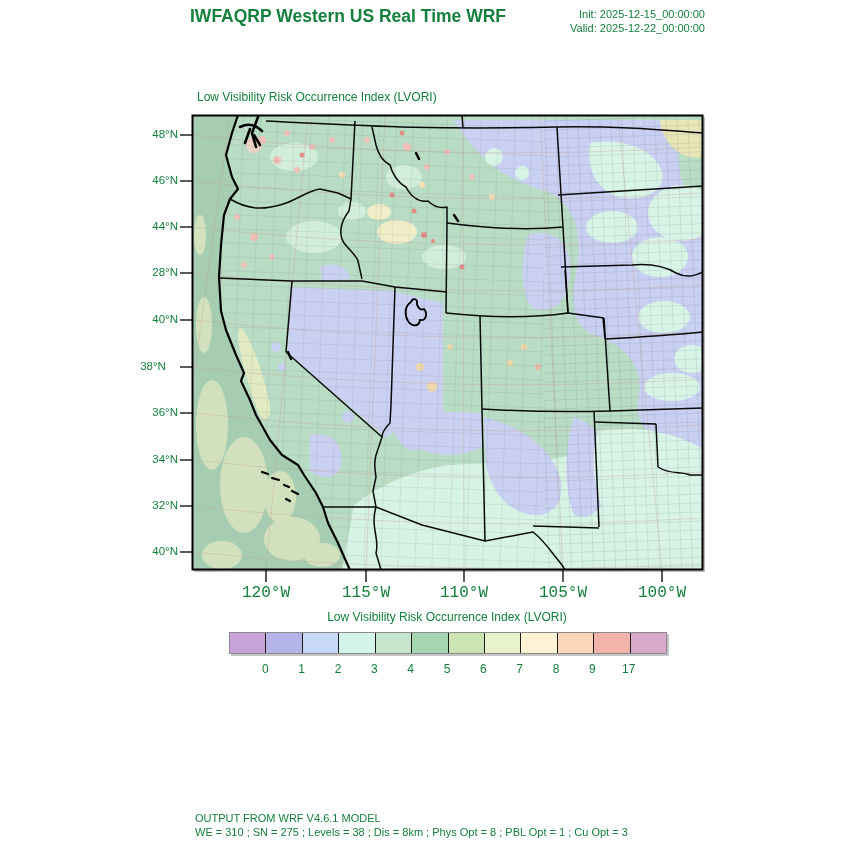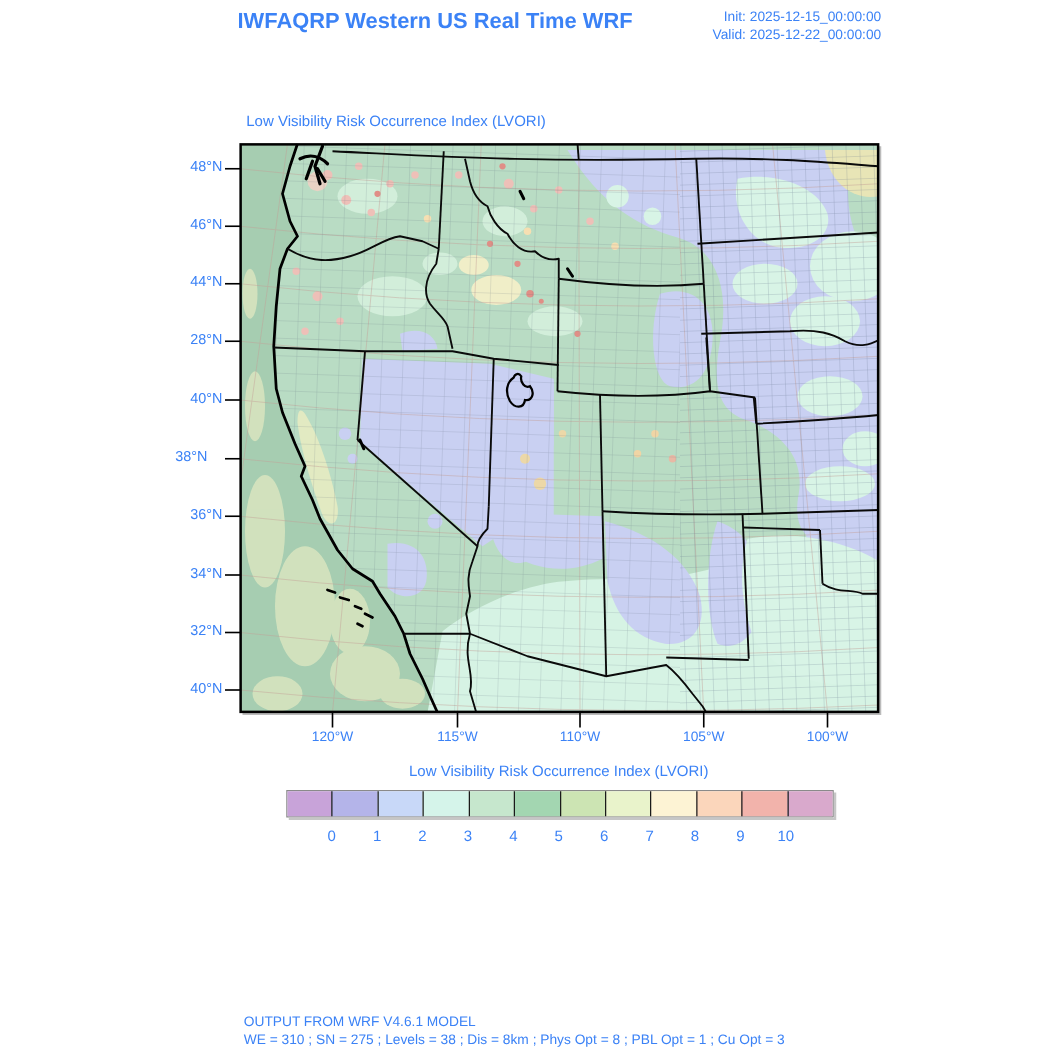--- a/index.html
+++ b/index.html
@@ -1,25 +1,25 @@
 <!DOCTYPE html>
 <html><head>
 <meta charset="utf-8">
 <style>
   html,body{margin:0;padding:0;background:#fff;}
   .figure{position:relative;width:850px;height:850px;background:#ffffff;overflow:hidden;
-          font-family:"Liberation Sans","DejaVu Sans",sans-serif;color:#3b82f6;}
+          font-family:"Liberation Sans","DejaVu Sans",sans-serif;color:#15803d;}
   .main-title{position:absolute;left:190px;top:6px;font-size:17.5px;font-weight:bold;white-space:nowrap;}
   .run-times{position:absolute;left:460px;top:7px;width:245px;text-align:right;font-size:11px;line-height:14px;white-space:nowrap;}
   .map-title{position:absolute;left:197px;top:90px;font-size:12px;white-space:nowrap;}
   .map-wrap{position:absolute;left:192px;top:115px;width:511px;height:455px;overflow:visible;
             box-shadow:2px 2px 0 rgba(150,150,150,.65);}
   .map-wrap svg{overflow:visible;display:block;}
   .lat-label{position:absolute;left:128px;width:50px;text-align:right;font-size:11.5px;white-space:nowrap;}
-  .lon-label{position:absolute;width:56px;margin-left:-28px;text-align:center;font-size:11px;top:584px;white-space:nowrap;}
+  .lon-label{position:absolute;width:56px;margin-left:-28px;text-align:center;font-size:16px;top:584px;white-space:nowrap;font-family:Liberation Mono, monospace;}
   .cb-title{position:absolute;left:229px;top:610px;width:436px;text-align:center;font-size:12px;white-space:nowrap;}
   .colorbar{position:absolute;left:229px;top:632px;width:436px;height:20px;display:flex;
             border:1px solid #8a8a8a;box-sizing:content-box;box-shadow:2px 2px 0 rgba(160,160,160,.6);}
   .cb-cell{flex:1 1 0;border-left:1px solid #1a1a1a;}
   .cb-cell:first-child{border-left:none;}
   .cb-tick-label{position:absolute;top:662px;width:30px;margin-left:-15px;text-align:center;font-size:12px;}
   .footer-line{position:absolute;left:195px;font-size:11px;white-space:nowrap;}
   .fl1{top:812px;} .fl2{top:826px;}
 </style>
 </head>
@@ -297,18 +297,18 @@
       <span class="cb-tick-label" style="left: 265.333px;">0</span>
       <span class="cb-tick-label" style="left: 301.667px;">1</span>
       <span class="cb-tick-label" style="left: 338px;">2</span>
       <span class="cb-tick-label" style="left: 374.333px;">3</span>
       <span class="cb-tick-label" style="left: 410.667px;">4</span>
       <span class="cb-tick-label" style="left: 447px;">5</span>
       <span class="cb-tick-label" style="left: 483.333px;">6</span>
       <span class="cb-tick-label" style="left: 519.667px;">7</span>
       <span class="cb-tick-label" style="left: 556px;">8</span>
       <span class="cb-tick-label" style="left: 592.333px;">9</span>
-      <span class="cb-tick-label" style="left: 628.667px;">10</span>
+      <span class="cb-tick-label" style="left: 628.667px;">17</span>
     </div>
 
   <div class="footer-line fl1">OUTPUT FROM WRF V4.6.1 MODEL</div>
   <div class="footer-line fl2">WE = 310 ; SN = 275 ; Levels = 38 ; Dis = 8km ; Phys Opt = 8 ; PBL Opt = 1 ; Cu Opt = 3</div>
 </div>
 
 </body></html>

